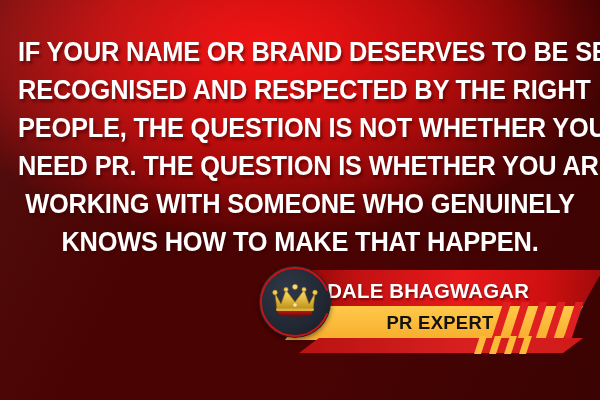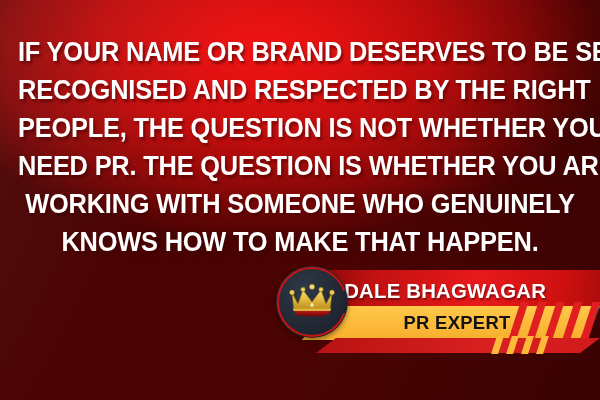--- a/index.html
+++ b/index.html
@@ -43,21 +43,21 @@
     line-height: 38px;
     letter-spacing: -0.2px;
     font-stretch: condensed;
     text-shadow: 2px 3px 3px rgba(60,0,0,0.55);
     transform: scaleX(0.94);
   }
 
   
   #lockup {
     position: absolute;
-    left: 272px;
+    left: 255px;
     top: 262px;
     width: 328px;
     height: 98px;
   }
 
   
   #name-banner {
     position: absolute;
     left: 48px;
     top: 8px;

